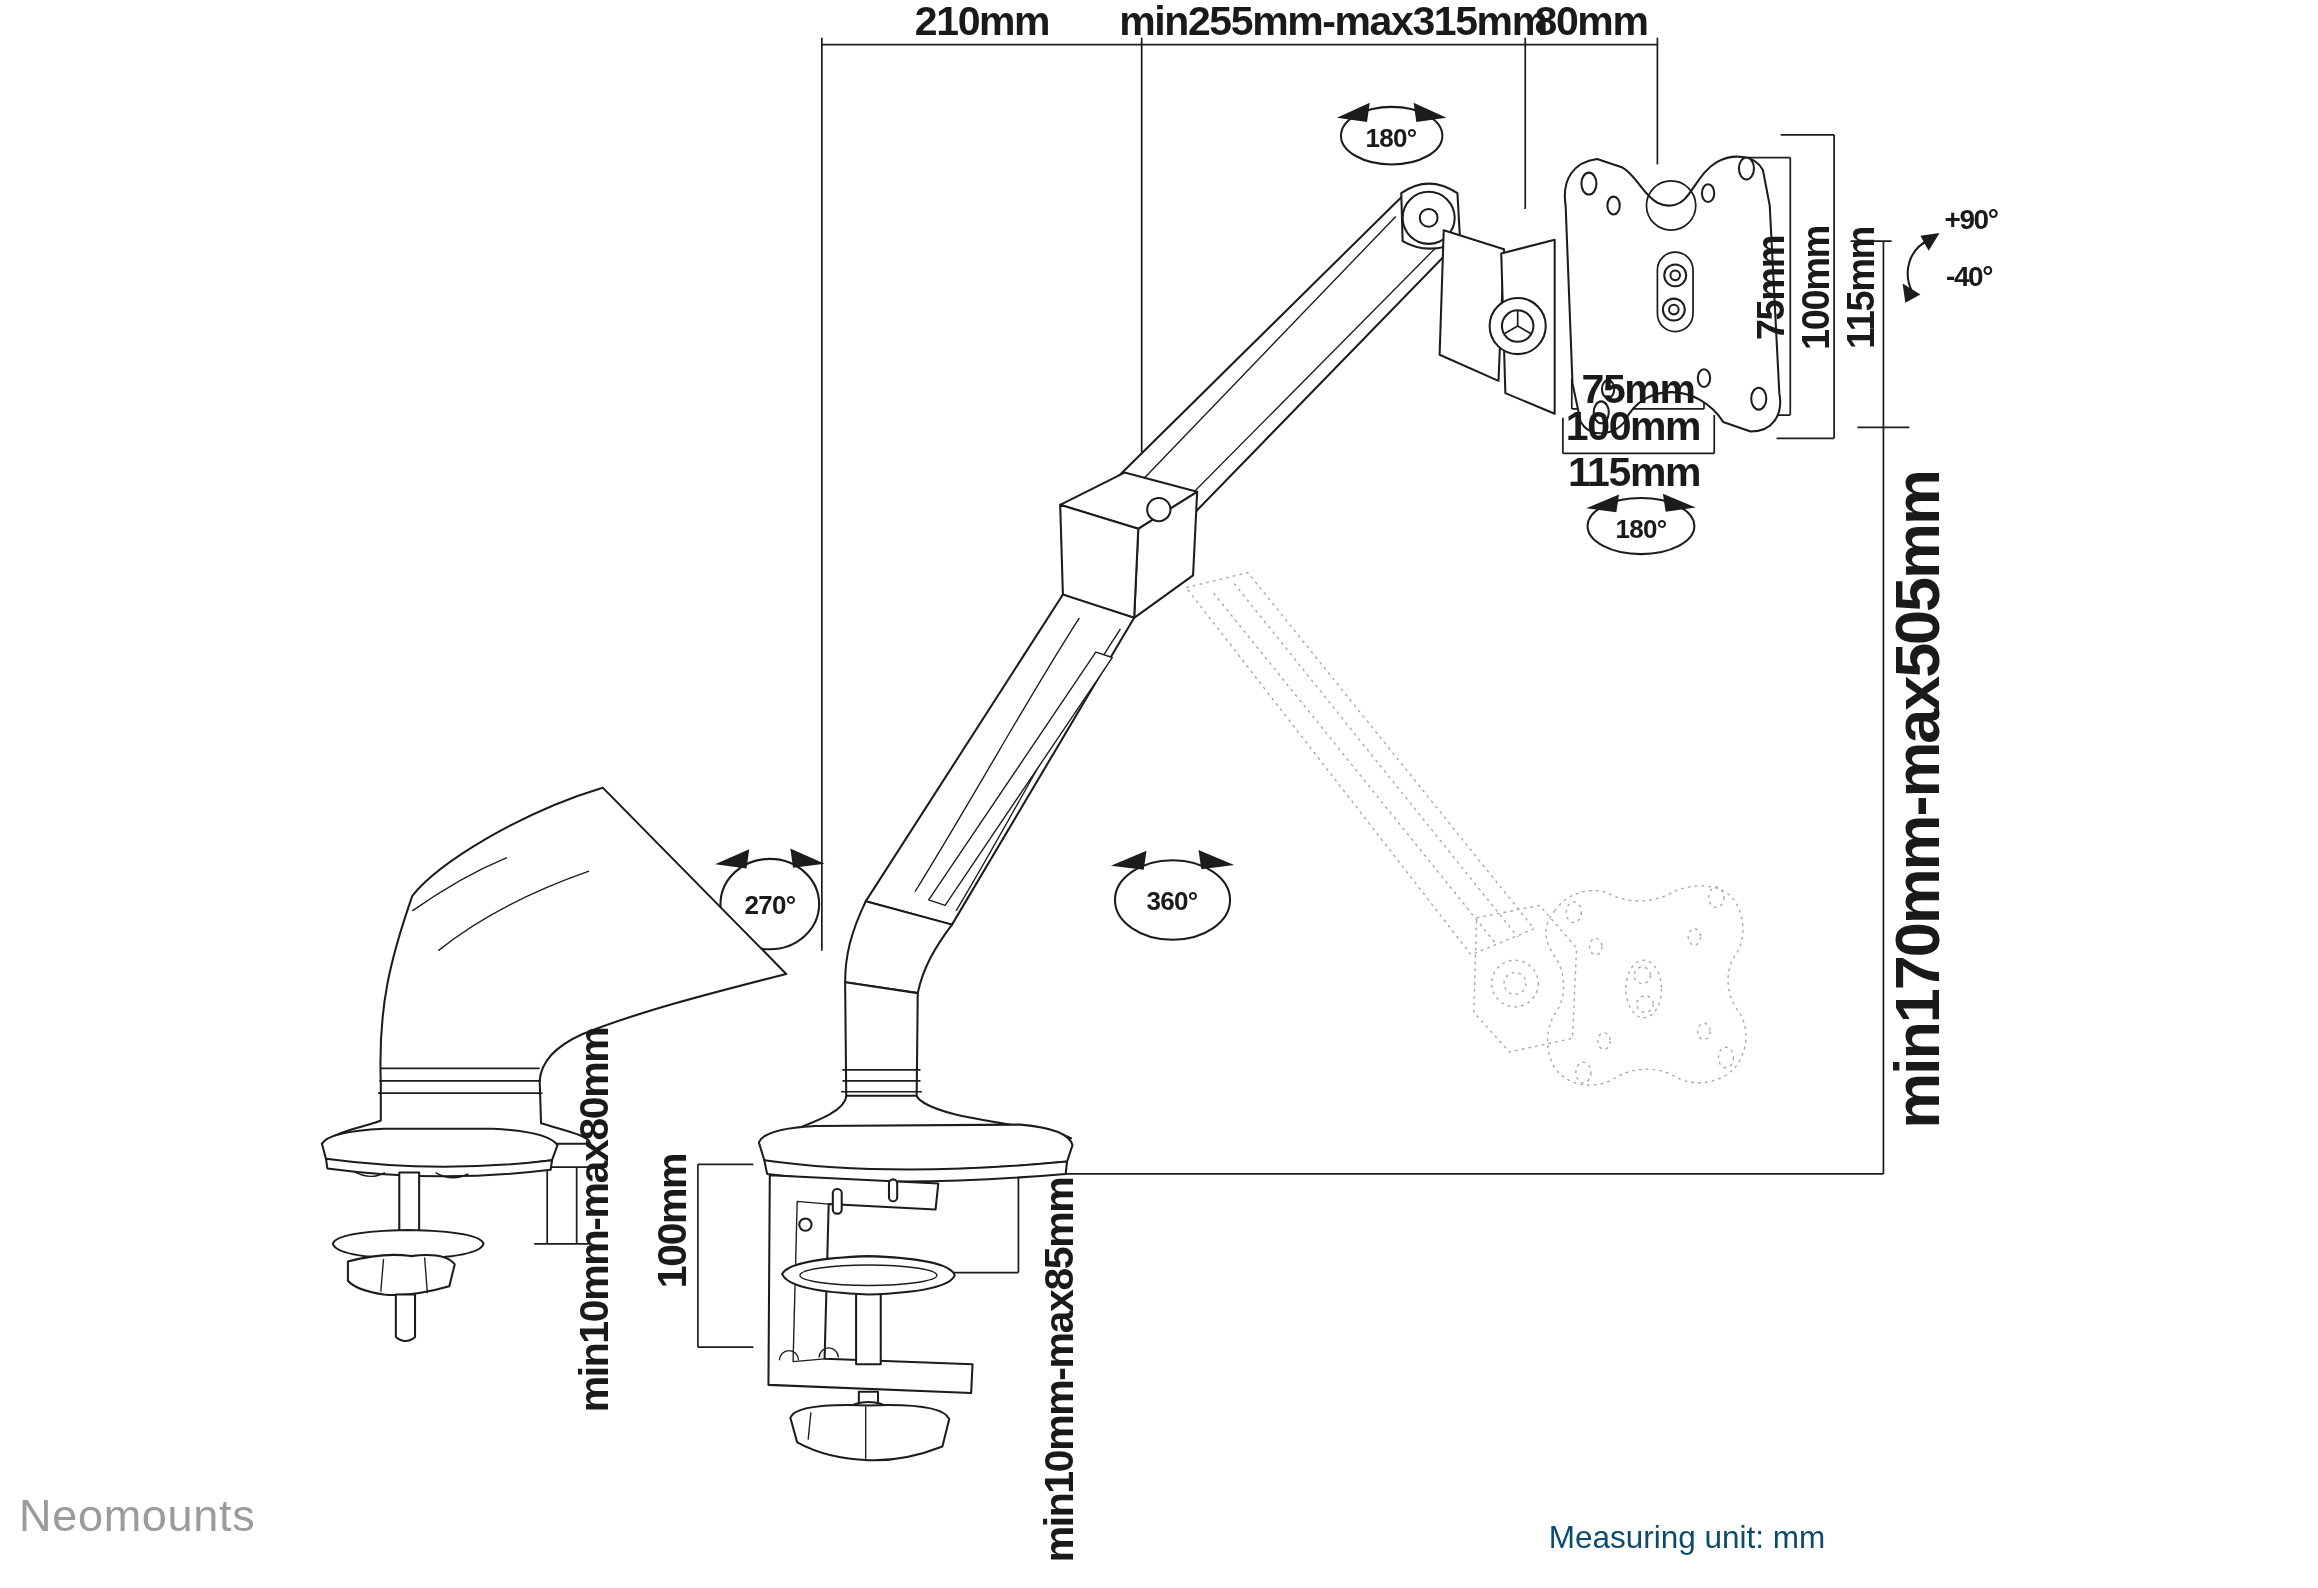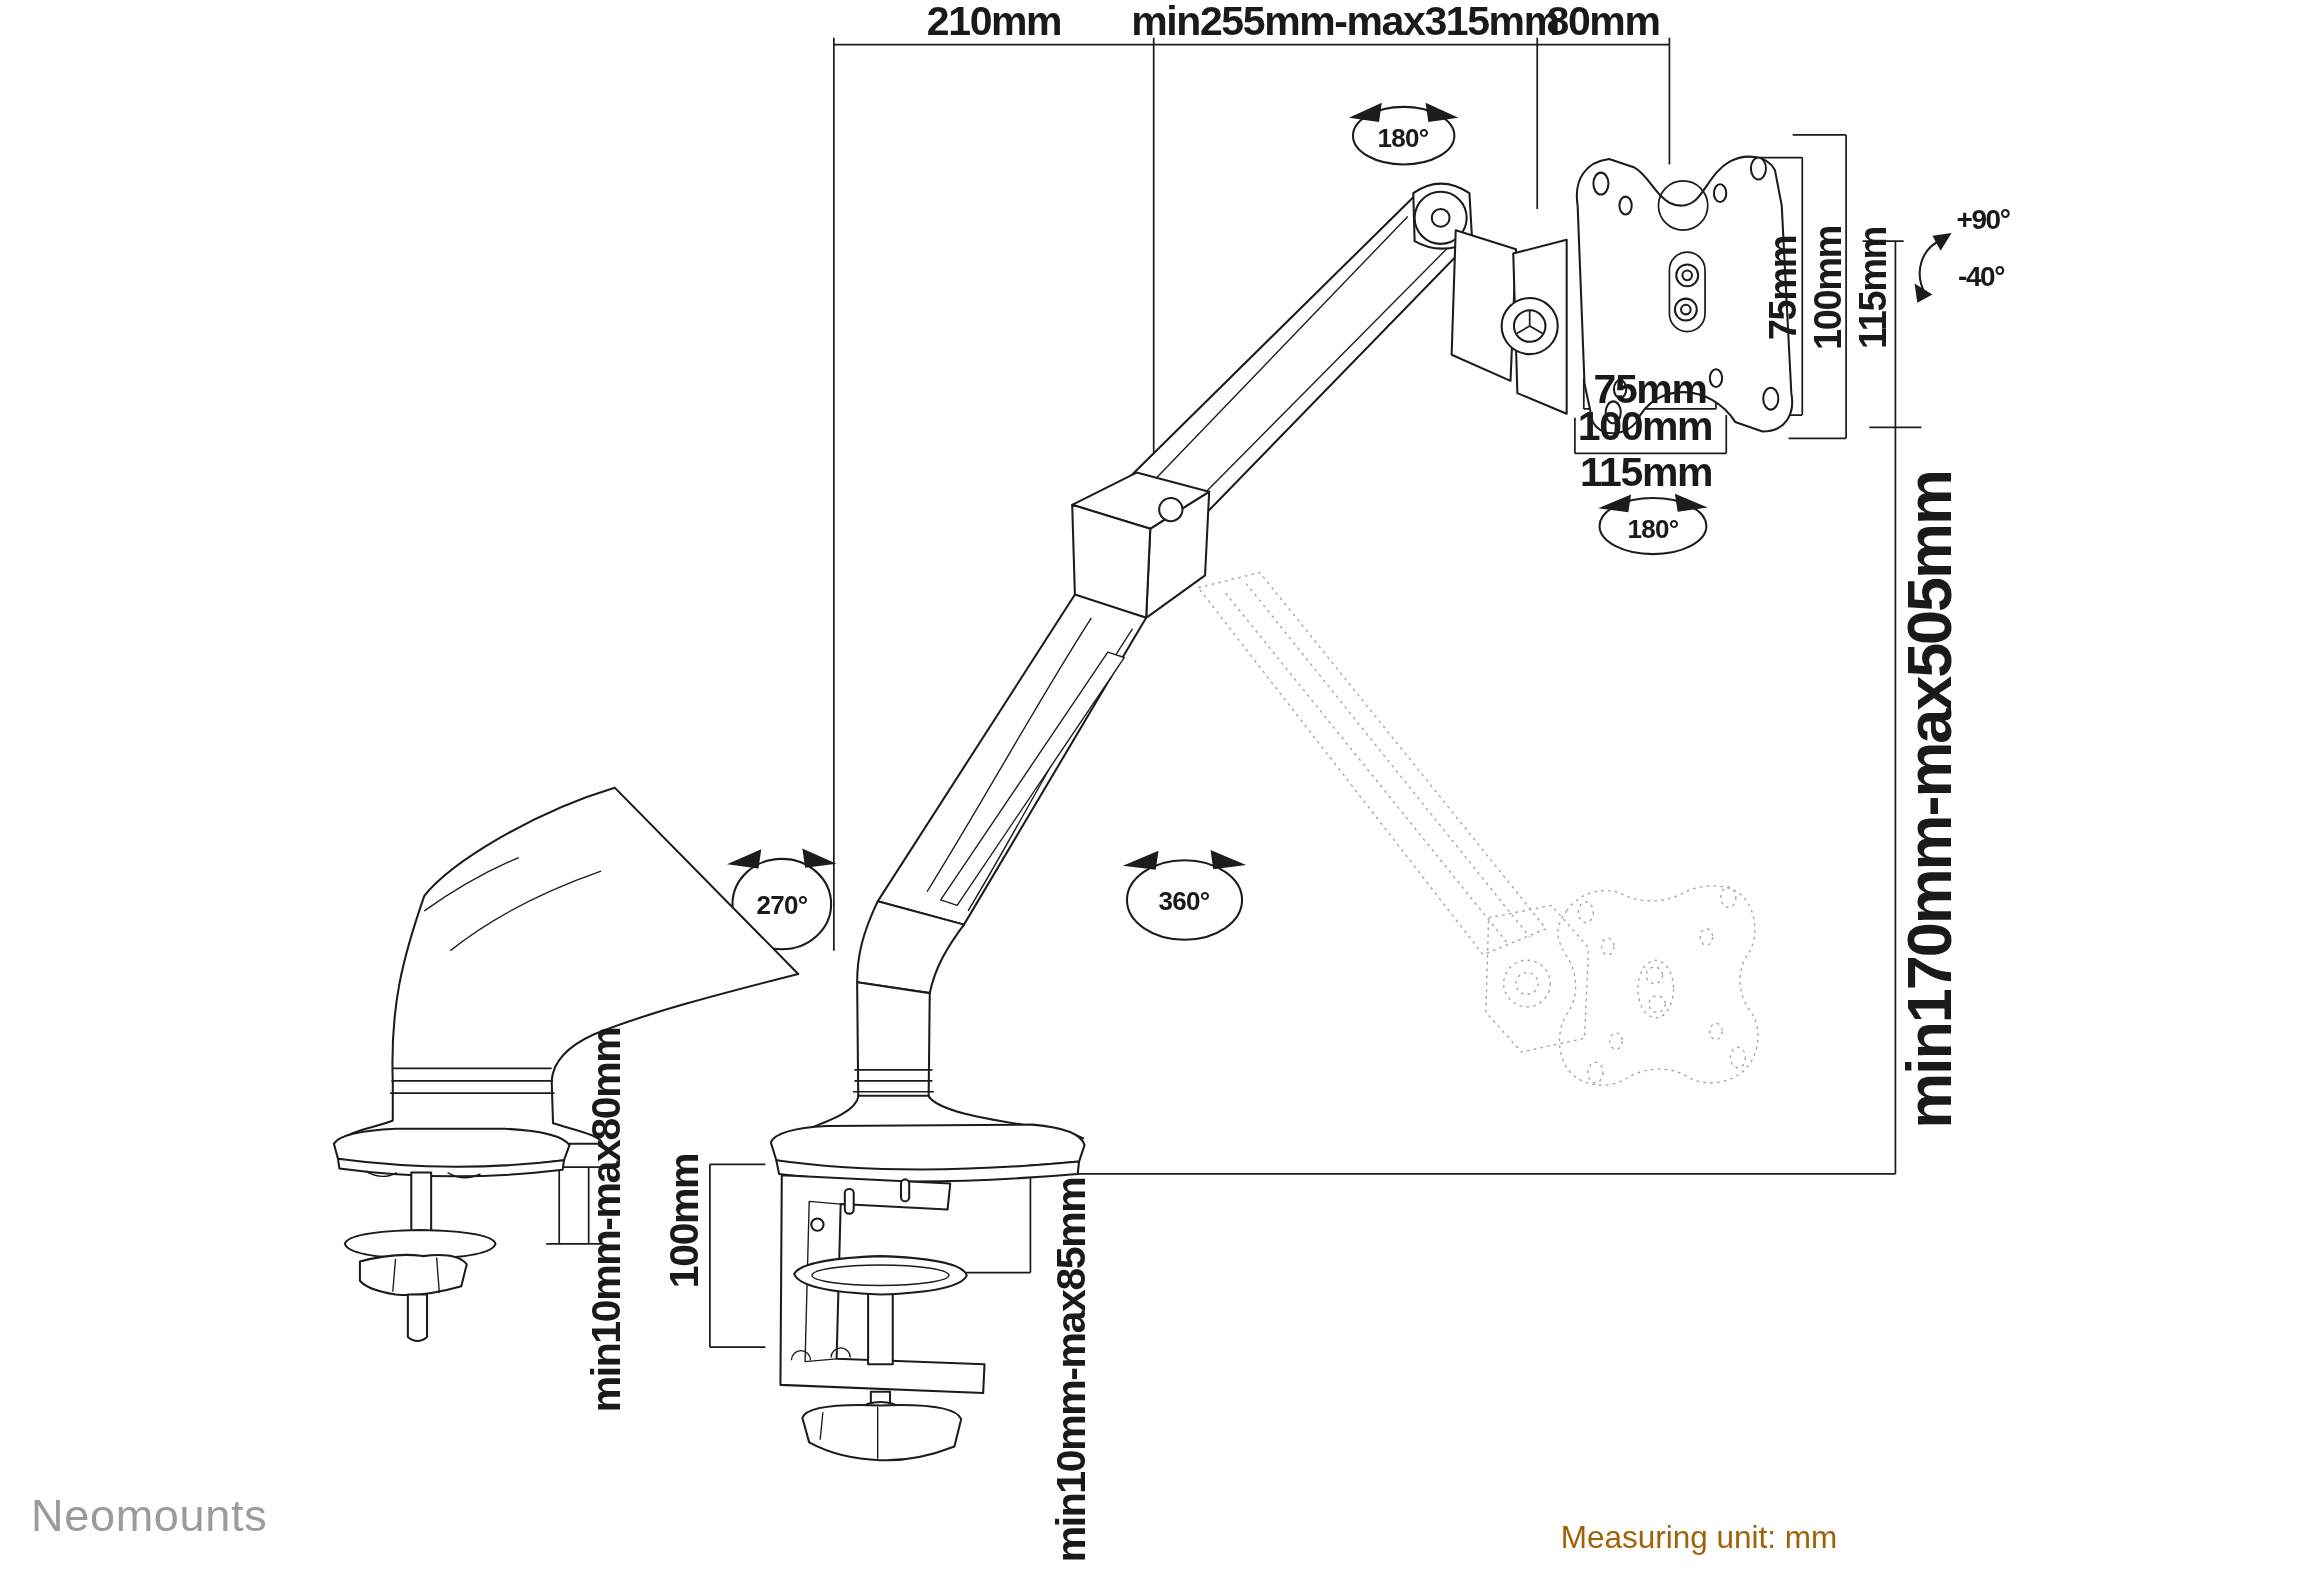--- a/index.html
+++ b/index.html
@@ -1,29 +1,29 @@
 <!DOCTYPE html>
 <html style="font-size:11px"><head>
 <meta charset="utf-8">
 <style>
   html,body{margin:0;padding:0;background:#ffffff;}
   body{width:2319px;height:1589px;position:relative;overflow:hidden;
        font-family:"Liberation Sans",sans-serif;}
-  #stage{position:absolute;left:12px;top:0;width:1839px;height:1589px;}
+  #stage{position:absolute;left:0;top:0;width:1839px;height:1589px;}
   svg{position:absolute;left:0;top:0;}
   .lbl{position:absolute;font-weight:bold;font-size:41px;letter-spacing:-1.4px;
        color:#1a1a1a;white-space:nowrap;transform:translate(-50%,-50%);}
   .rot{transform:translate(-50%,-50%) rotate(-90deg);}
   .big{font-size:63px;letter-spacing:-2.1px;}
   .oval{font-size:26px;letter-spacing:-0.7px;}
   .tilt{font-size:28px;}
   .brand{position:absolute;left:19px;top:1490px;font-size:45px;font-weight:400;
          color:#9b9b9b;letter-spacing:0.7px;transform:none;}
   .note{position:absolute;right:13.7px;top:1519px;font-size:31.5px;font-weight:400;
-        color:#a16207;letter-spacing:0;}
+        color:#0c4a6e;letter-spacing:0;}
 </style>
 </head>
 <body>
 
 <div id="stage">
 
 <svg width="2319" height="1589" viewBox="0 0 3386 2320">
 
   <g stroke="#1c1c1c" stroke-width="2.5" fill="none">
     <path d="M1200 65 H2420"></path>

